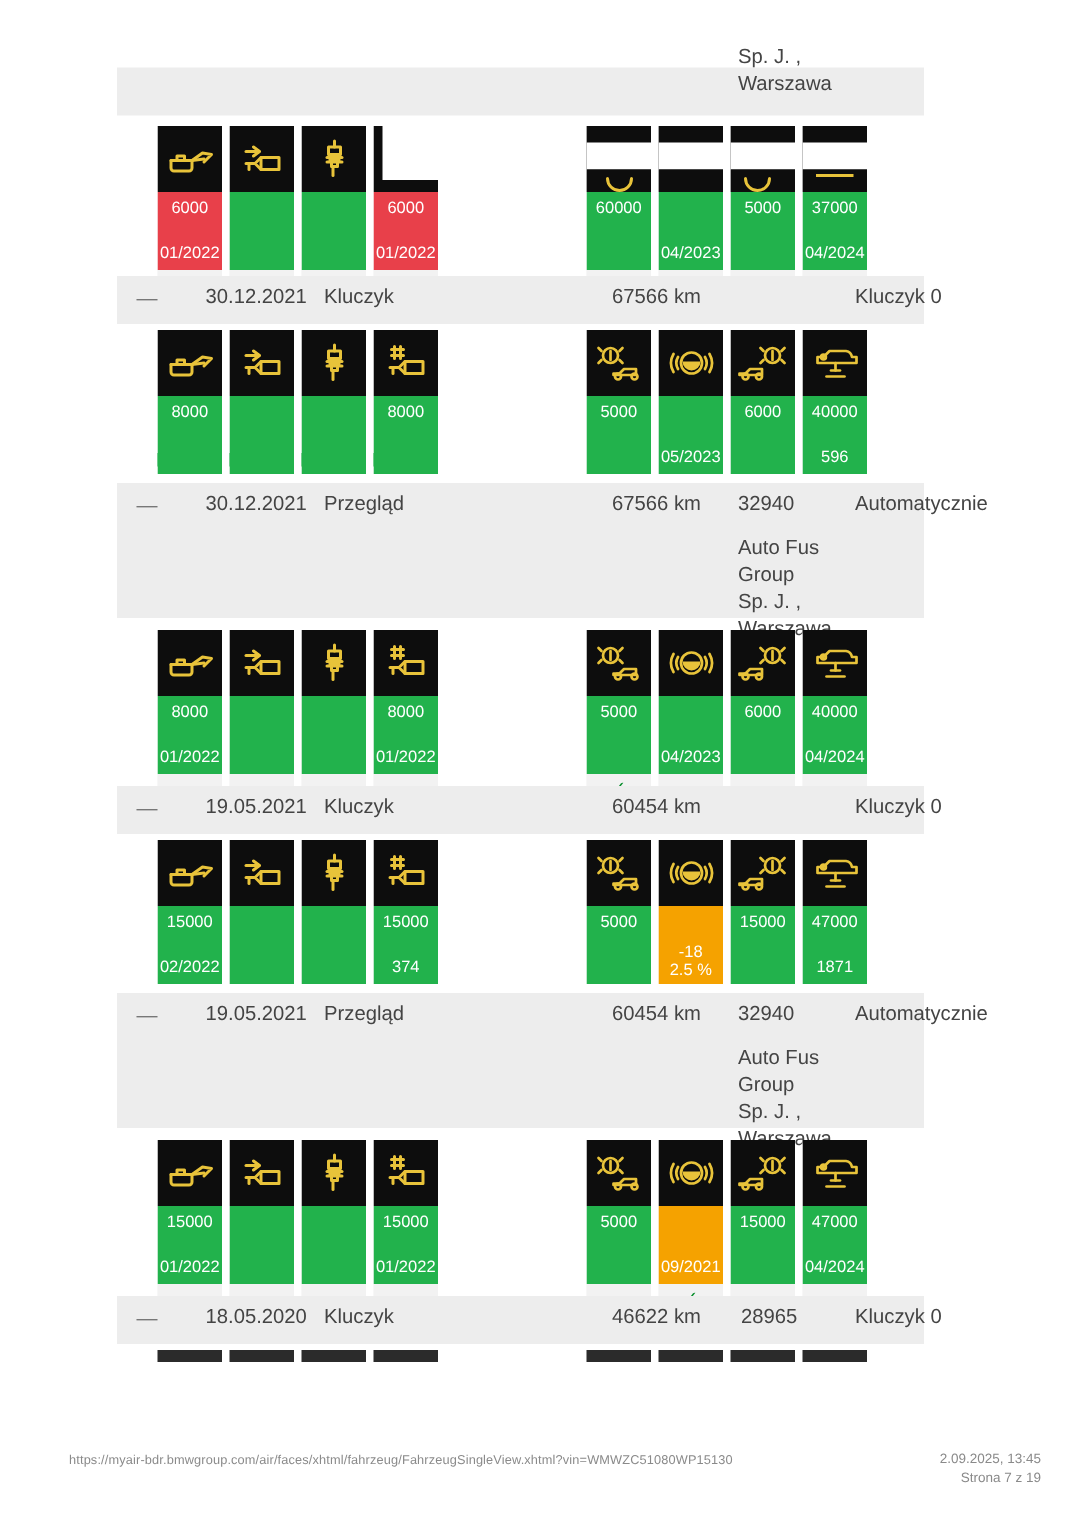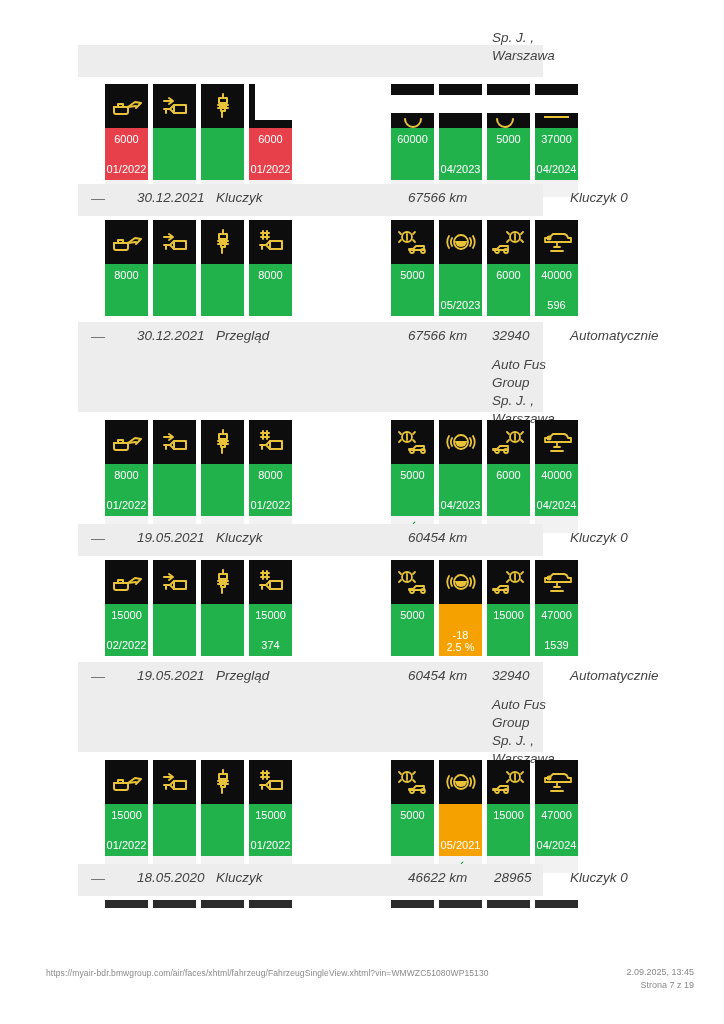--- a/index.html
+++ b/index.html
@@ -9,25 +9,24 @@
     font-family:"Liberation Sans","DejaVu Sans",sans-serif;
     color:#3c3c3c;
     overflow:hidden;
     position:relative;
   }
   .page{position:absolute;inset:0;}
 
   
   .row{
     position:absolute;
-    left:78px;width:465px;
+    left:78px;width:538px;
     background:#ededed;
     font-size:13.5px;
     color:#444;
-    font-style:italic;
   }
   .row .dash{position:absolute;left:13px;top:6px;color:#777;font-size:14px;letter-spacing:0;}
   .row .date{position:absolute;left:59px;top:6px;white-space:nowrap;}
   .row .type{position:absolute;left:138px;top:6px;white-space:nowrap;}
   .row .km{position:absolute;left:330px;top:6px;white-space:nowrap;}
   .row .num{position:absolute;left:414px;top:6px;white-space:nowrap;}
   .row .dealer{position:absolute;left:414px;top:34px;width:78px;line-height:18px;white-space:pre-line;}
   .row .mode{position:absolute;left:492px;top:6px;white-space:nowrap;text-align:center;}
   .row .kl{position:absolute;left:492px;top:6px;white-space:nowrap;}
   .row .num2{position:absolute;left:414px;top:6px;white-space:nowrap;}
@@ -669,21 +668,21 @@
         <path d="M5 9h4l4-4h11a5 5 0 014 4h3v4H5z"></path>
               <circle cx="9" cy="9" r="1.6"></circle>
         <path d="M17 13v5"></path>
               <path d="M11 22h12"></path>
               <path d="M14 18h6"></path>
             </g>
           </svg>
       </div>
       <div class="body green">
         <div class="v1">47000</div>
-        <div class="v2">1539</div>
+        <div class="v2">1871</div>
       </div>
     </div>
   </div>
 
   <div class="row" style="top:662px;height:90px;">
     <div class="dash">—</div>
     <div class="date">19.05.2021</div>
     <div class="type">Przegląd</div>
     <div class="km">60454 km</div>
     <div class="num">32940</div>
@@ -792,21 +791,21 @@
         <svg width="32" height="28" viewBox="0 0 32 28">
             <g fill="none" stroke="#e8c33a" stroke-width="1.8" stroke-linecap="round">
         <circle cx="16" cy="14" r="7"></circle>
               <path d="M10 13h12a6 6 0 01-12 0z" fill="#e8c33a" stroke="none"></path>
         <path d="M4 8a12 12 0 000 12M7 10a8 8 0 000 8M28 8a12 12 0 010 12M25 10a8 8 0 010 8"></path>
             </g>
           </svg>
       </div>
       <div class="body orange">
         <div class="v1"></div>
-        <div class="v2">05/2021</div>
+        <div class="v2">09/2021</div>
       </div>
       <div class="foot">✓</div>
     </div>
     <div class="tile" style="left:487px;top:0;">
       <div class="head">
         <svg width="36" height="28" viewBox="0 0 36 28">
             <g fill="none" stroke="#e8c33a" stroke-width="1.8" stroke-linecap="round" stroke-linejoin="round">
         <circle cx="24" cy="9" r="5"></circle>
               <path d="M24 6v6"></path>
               <path d="M16 4l2 2M16 14l2-2M32 4l-2 2M32 14l-2-2"></path>

